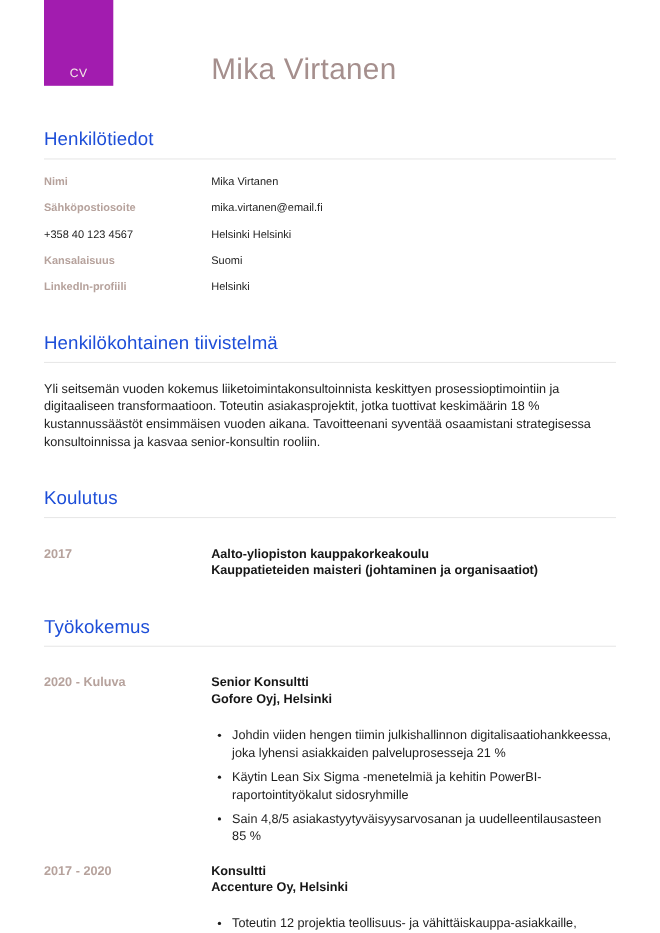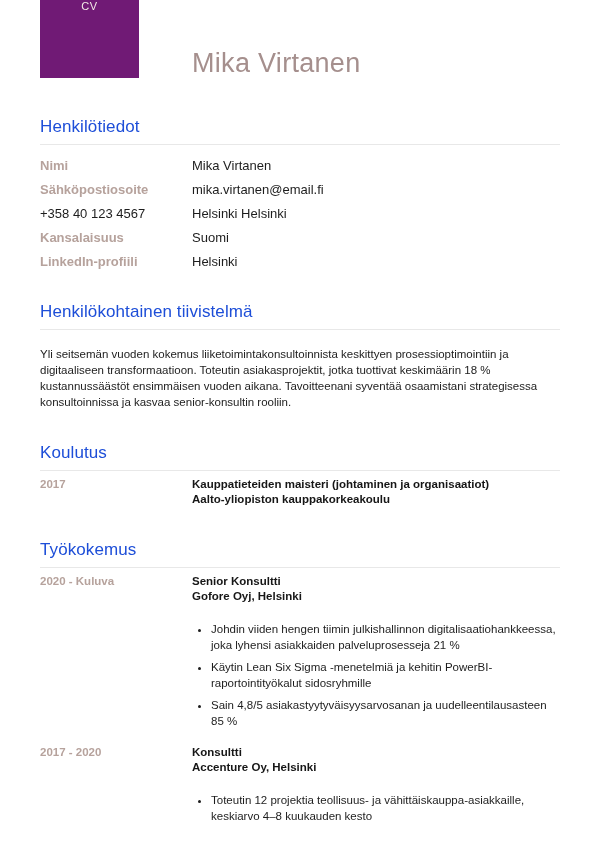--- a/index.html
+++ b/index.html
@@ -23,24 +23,25 @@
   }
   
   .header {
     position: relative;
     height: 78px;
   }
   .badge {
     position: absolute;
     left: 0;
     top: 0;
-    width: 99px;
+    width: 63px;
     height: 78px;
-    background: #701a75;
+    background: #a21caf;
     display: flex;
+    align-items: flex-end;
     justify-content: center;
     box-sizing: border-box;
     padding-bottom: 5px;
   }
   .badge-label {
     color: #f3eae7;
     font-size: 11px;
     letter-spacing: 0.5px;
   }
   .title {
@@ -69,42 +70,42 @@
     padding-bottom: 7px;
     border-bottom: 1px solid #e8e8e8;
     letter-spacing: 0.1px;
   }
   
   .info-grid {
     display: grid;
     grid-template-columns: 152px 1fr;
     row-gap: 10px;
     margin-top: 14px;
-    font-size: 13px;
+    font-size: 10px;
     line-height: 14px;
   }
   .info-label {
     color: #b6a29c;
     font-weight: 700;
   }
   .info-value {
     color: #1d1d1d;
   }
   
   .summary-text {
     margin: 16px 0 0 0;
     font-size: 11.5px;
     line-height: 16px;
     color: #222222;
   }
   
   .entry-grid {
     display: grid;
     grid-template-columns: 152px 1fr;
-    margin-top: 6px;
+    margin-top: 26px;
     font-size: 11.5px;
   }
   .entry-grid + .entry-grid {
     margin-top: 16px;
   }
   .entry-period {
     color: #b6a29c;
     font-weight: 700;
     line-height: 15px;
   }
@@ -158,22 +159,22 @@
   <section class="section">
     <h2 class="section-heading">Henkilökohtainen tiivistelmä</h2>
     <p class="summary-text">Yli seitsemän vuoden kokemus liiketoimintakonsultoinnista keskittyen prosessioptimointiin ja digitaaliseen transformaatioon. Toteutin asiakasprojektit, jotka tuottivat keskimäärin 18 % kustannussäästöt ensimmäisen vuoden aikana. Tavoitteenani syventää osaamistani strategisessa konsultoinnissa ja kasvaa senior-konsultin rooliin.</p>
   </section>
 
   <section class="section">
     <h2 class="section-heading">Koulutus</h2>
     <div class="entry-grid">
       <div class="entry-period">2017</div>
       <div class="entry-body">
+        <div class="entry-line-bold">Aalto-yliopiston kauppakorkeakoulu</div>
         <div class="entry-line-bold">Kauppatieteiden maisteri (johtaminen ja organisaatiot)</div>
-        <div class="entry-line-bold">Aalto-yliopiston kauppakorkeakoulu</div>
       </div>
     </div>
   </section>
 
   <section class="section">
     <h2 class="section-heading">Työkokemus</h2>
 
     <div class="entry-grid">
       <div class="entry-period">2020 - Kuluva</div>
       <div class="entry-body">

